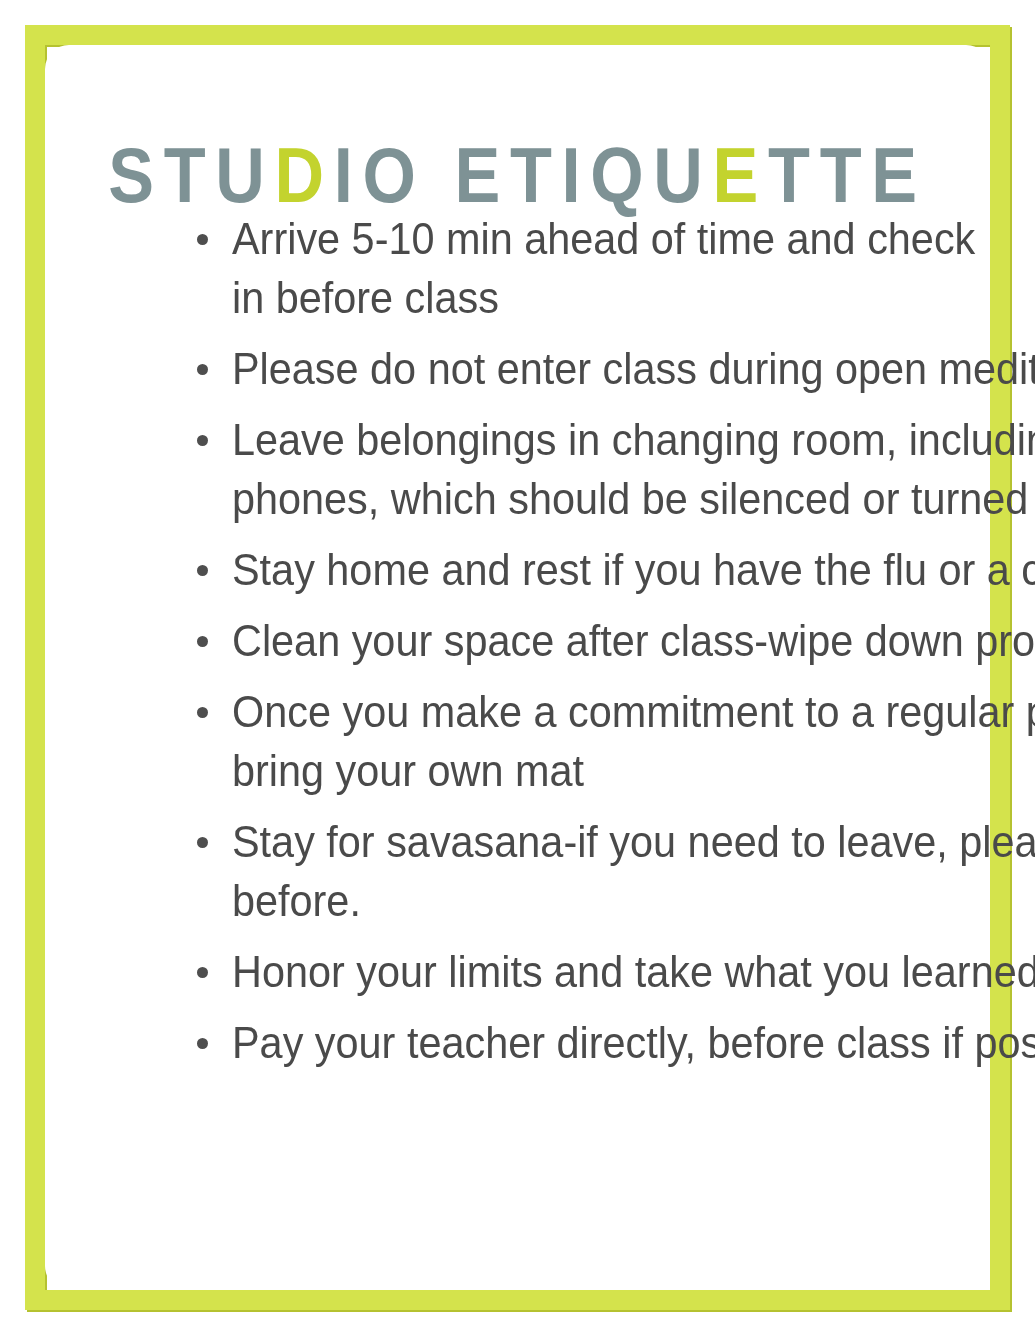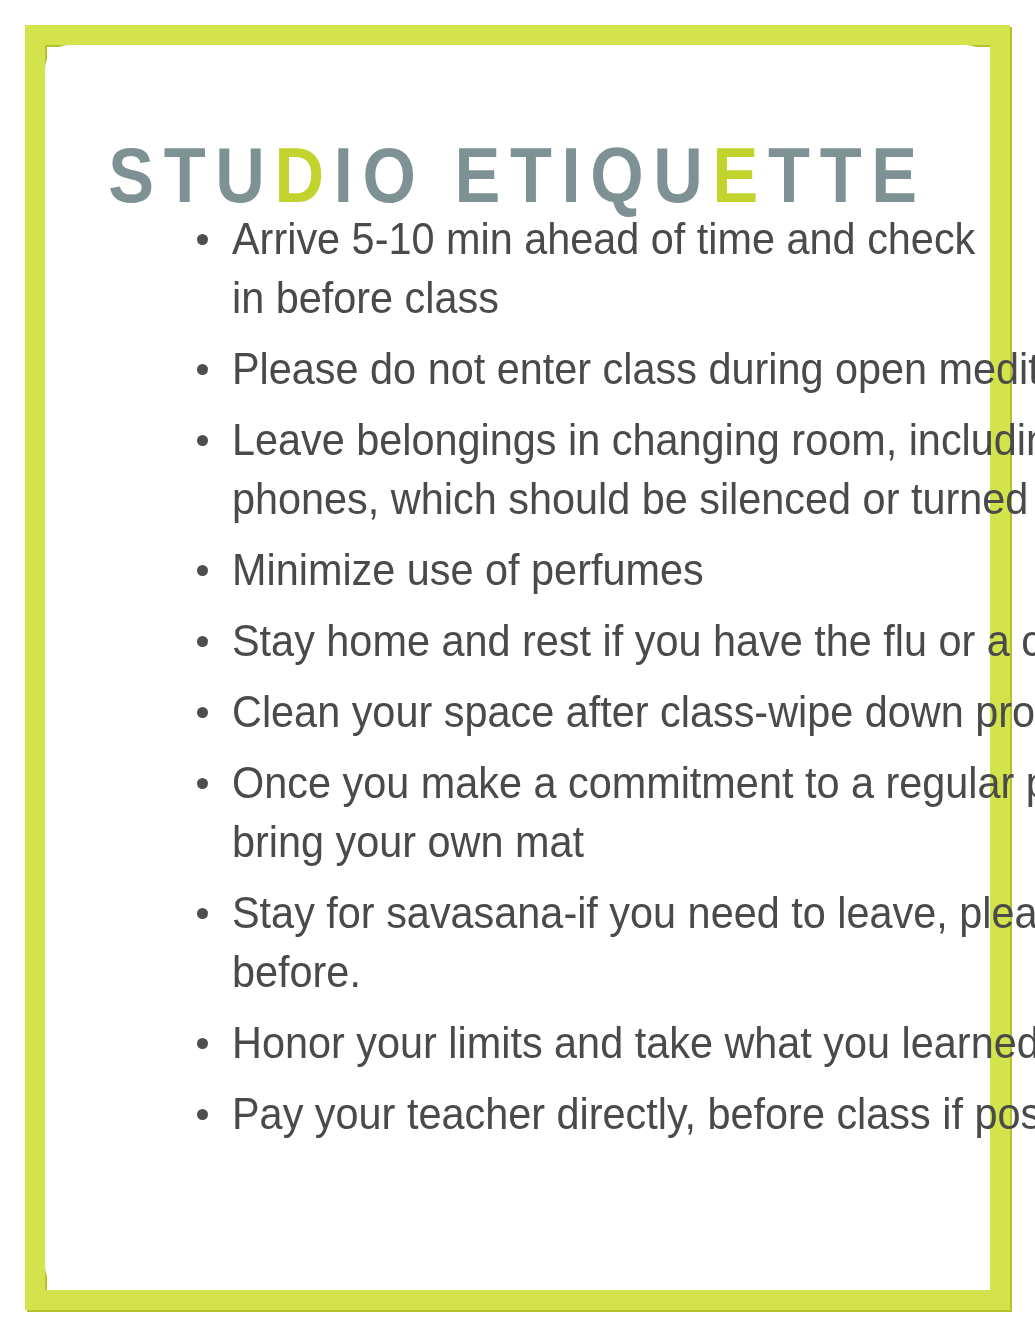--- a/index.html
+++ b/index.html
@@ -131,24 +131,20 @@
           <span class="bullet"></span>
           <div class="line">Please do not enter class during open meditation</div>
         </div>
         <div class="item">
           <span class="bullet"></span>
           <div class="line">Leave belongings in changing room, including cell</div>
           <div class="line">phones, which should be silenced or turned off</div>
         </div>
         <div class="item">
           <span class="bullet"></span>
-          <div class="line">Minimize use of perfumes</div>
-        </div>
-        <div class="item">
-          <span class="bullet"></span>
           <div class="line">Stay home and rest if you have the flu or a cold</div>
         </div>
         <div class="item">
           <span class="bullet"></span>
           <div class="line">Clean your space after class-wipe down props &amp; return</div>
         </div>
         <div class="item">
           <span class="bullet"></span>
           <div class="line">Once you make a commitment to a regular practice,</div>
           <div class="line">bring your own mat</div>

